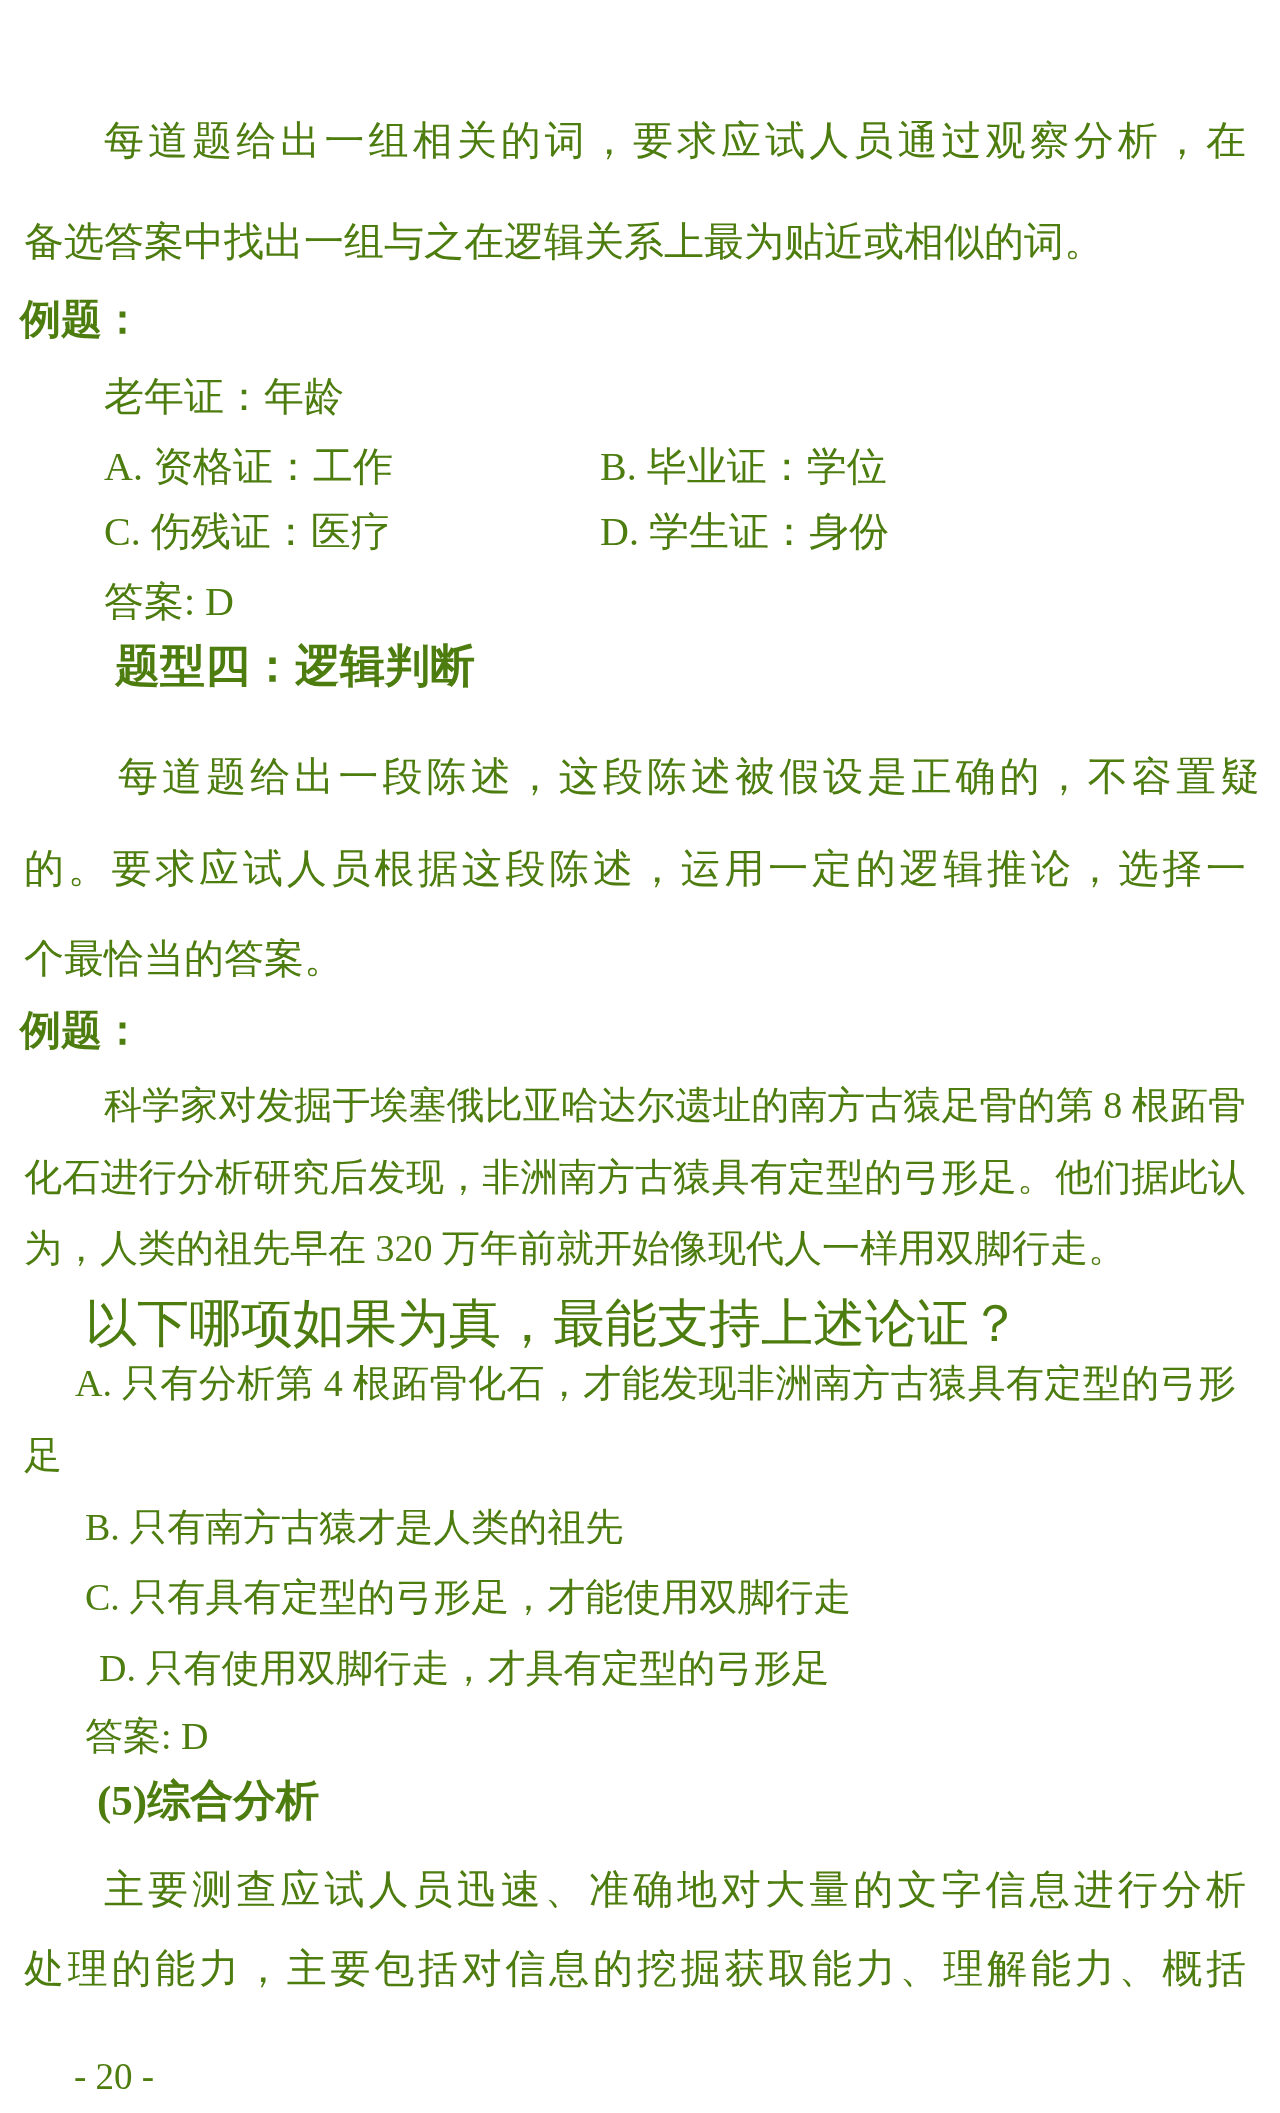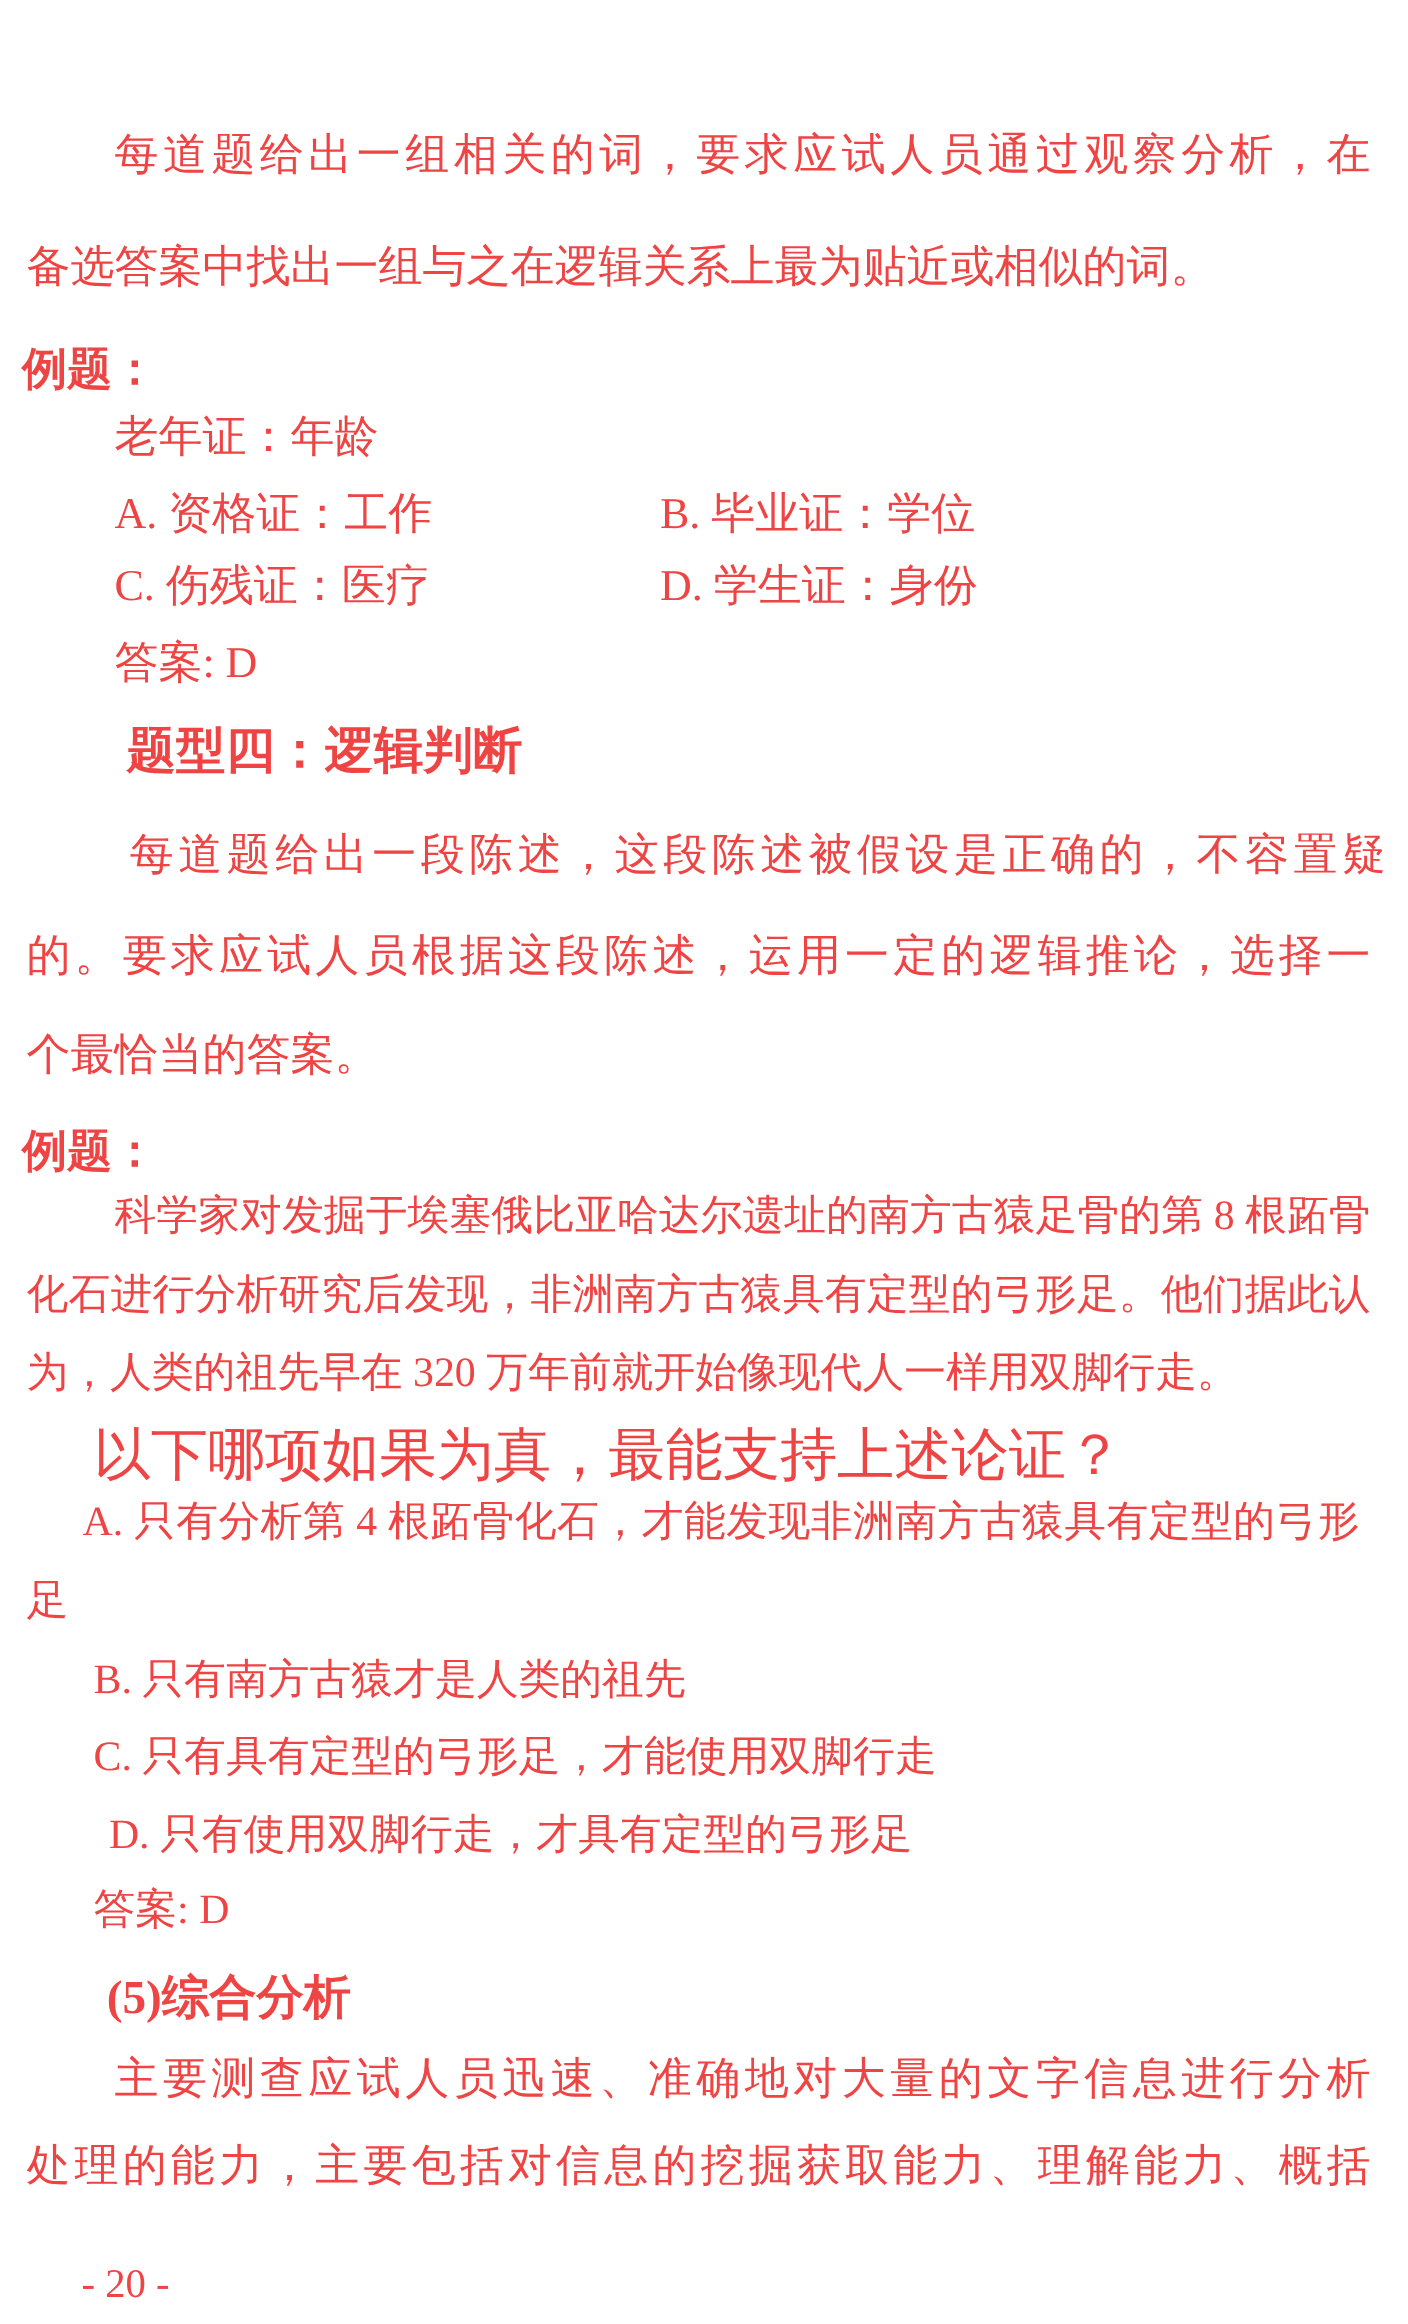--- a/index.html
+++ b/index.html
@@ -10,29 +10,29 @@
     position: relative;
     overflow: hidden;
     font-family: "Liberation Serif", "DejaVu Serif", serif;
     color: #000000;
   }
   .line {
     position: absolute;
     font-size: 40px;
     line-height: 1.15;
     white-space: pre;
-    color: #ef4444;
+    color: #4d7c0f;
   }
   .just {
     white-space: normal;
     text-align: justify;
     text-align-last: justify;
     text-justify: inter-character;
   }
-  .b { font-weight: bold; margin-top: 16px; }
+  .b { font-weight: bold; }
 
   
   .p1l1 { top: 118px; left: 104px; width: 1142px; }
   .p1l2 { top: 219px; left: 24px;  width: 1222px; }
   .ex1  { top: 296px; left: 20px;  font-size: 41px; }
   .stem1{ top: 374px; left: 104px; }
   .optA { top: 444px; left: 104px; }
   .optB { top: 444px; left: 600px; }
   .optC { top: 509px; left: 104px; }
   .optD { top: 509px; left: 600px; }

